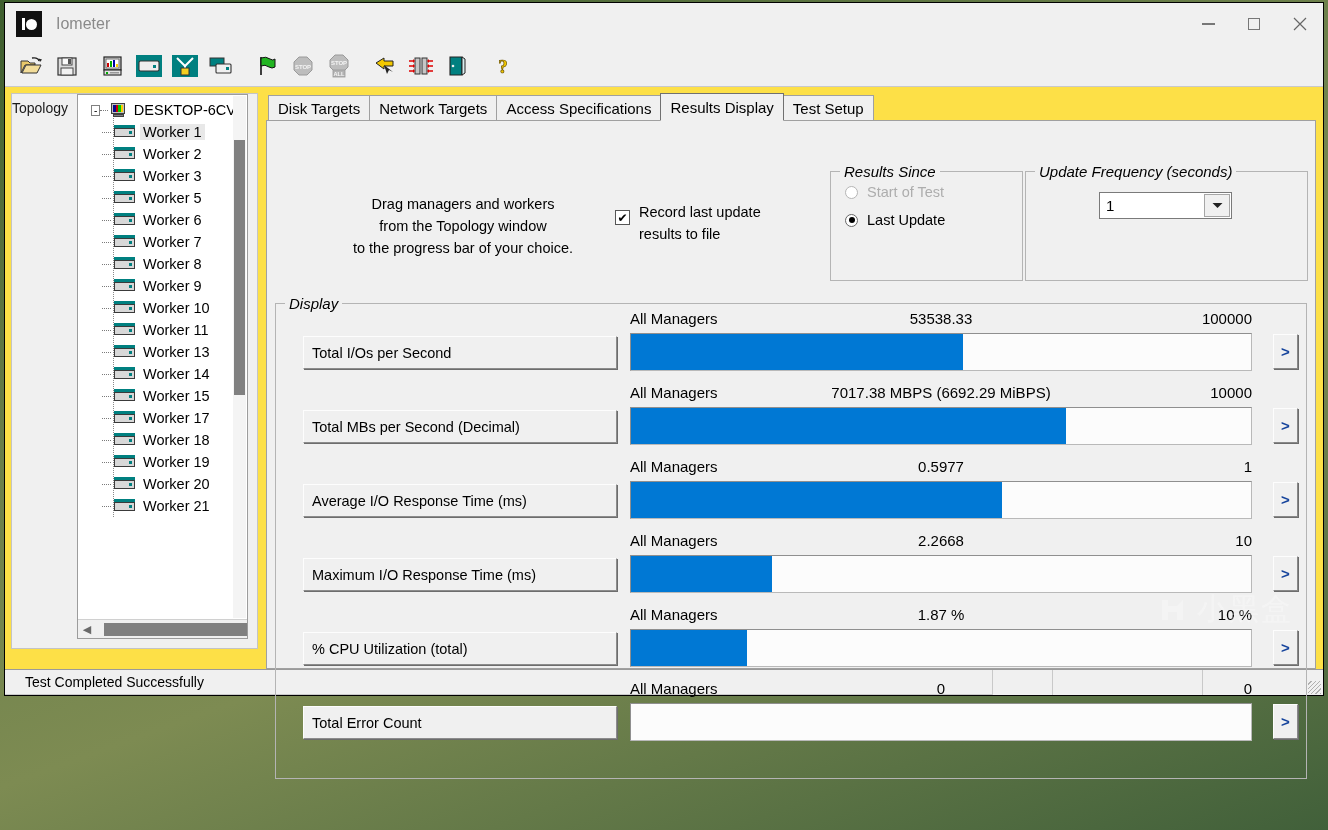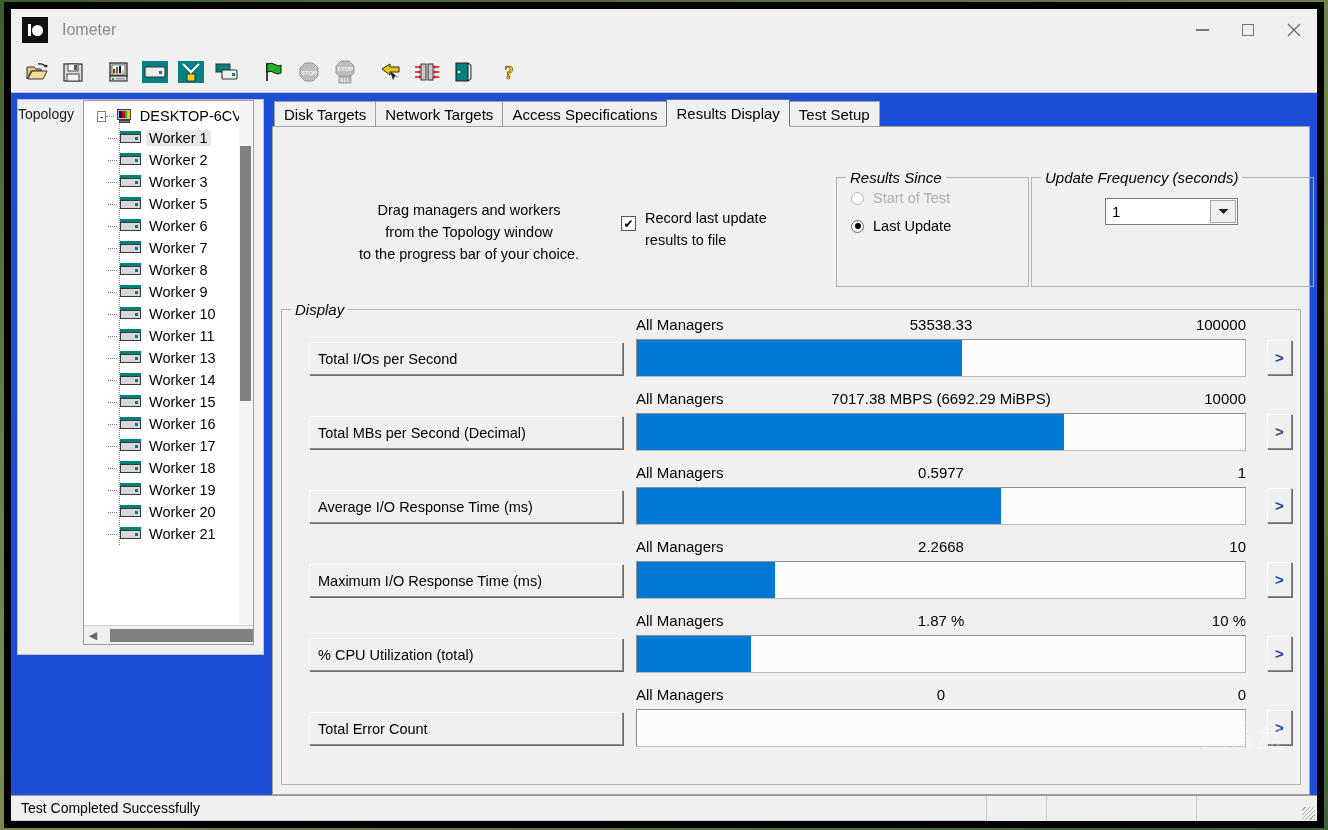--- a/index.html
+++ b/index.html
@@ -9,23 +9,23 @@
     background:#4a6b3a;
     font-size:13px;
     color:#000;
   }
   
   .desktop{
     position:absolute; inset:0;
     background:linear-gradient(160deg,#3e5e2e 0%,#6b7f4a 35%,#7d8b52 60%,#41603a 100%);
   }
   .window{
-    position:absolute; left:4px; top:2px; width:1320px; height:826px;
-    background:#1d4ed8;
-    border:7px solid #000000;
+    position:absolute; left:4px; top:2px; width:1320px; height:694px;
+    background:#fde047;
+    border:1px solid #000000;
     display:flex; flex-direction:column;
   }
   
   .titlebar{
     height:42px; background:#f0f0f0; display:flex; align-items:center;
     flex:0 0 42px; position:relative;
   }
   .app-icon{
     width:26px;height:26px;margin-left:11px;background:#111;
     display:flex;align-items:center;justify-content:center;
@@ -181,21 +181,21 @@
     border:1px solid #fdfdfd;border-right-color:#888;border-bottom-color:#888;
     box-shadow:1px 1px 0 #6d6d6d;
     display:flex;align-items:center;justify-content:center;
     font-size:15px;font-weight:bold;color:#16449c;
   }
   
   .statusbar{
     flex:0 0 26px;height:26px;display:flex;align-items:stretch;
     background:#f0f0f0;border-top:1px solid #9a9a9a;
   }
-  .sb-cell{border-right:1px solid #c9c9c9;display:flex;align-items:center;padding:0 10px;font-size:14px;}
+  .sb-cell{border-right:1px solid #c9c9c9;display:flex;align-items:center;padding:0 20px;font-size:14px;}
   .sb-main{flex:1;border:1px solid #c9c9c9;border-left:none;border-top:none;}
   .sb-a{width:60px;}
   .sb-b{width:150px;}
   .sb-c{width:120px;position:relative;border-right:none;}
   .grip{position:absolute;right:2px;bottom:1px;width:13px;height:13px;
     background:repeating-linear-gradient(135deg,transparent 0 2px,#b0b0b0 2px 3px);}
   
   .watermark{
     position:absolute;right:22px;bottom:38px;display:flex;align-items:center;
     opacity:.30;pointer-events:none;
@@ -493,30 +493,20 @@
                   <span class="tlabel">Worker 15</span>
                 </div>
                 <div class="tnode">
                   <span style="width:24px"></span>
                   <span class="dots"></span>
                   <span class="wicon">
                     <span class="top"></span>
                     <span class="mid"></span>
                     <span class="led"></span>
                   </span>
-                  <span class="tlabel">Worker 16</span>
-                </div>
-                <div class="tnode">
-                  <span style="width:24px"></span>
-                  <span class="dots"></span>
-                  <span class="wicon">
-                    <span class="top"></span>
-                    <span class="mid"></span>
-                    <span class="led"></span>
-                  </span>
                   <span class="tlabel">Worker 17</span>
                 </div>
                 <div class="tnode">
                   <span style="width:24px"></span>
                   <span class="dots"></span>
                   <span class="wicon">
                     <span class="top"></span>
                     <span class="mid"></span>
                     <span class="led"></span>
                   </span>

